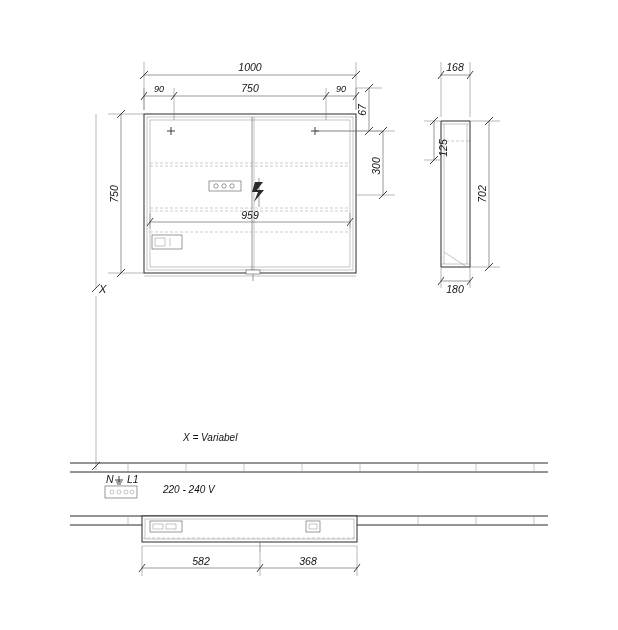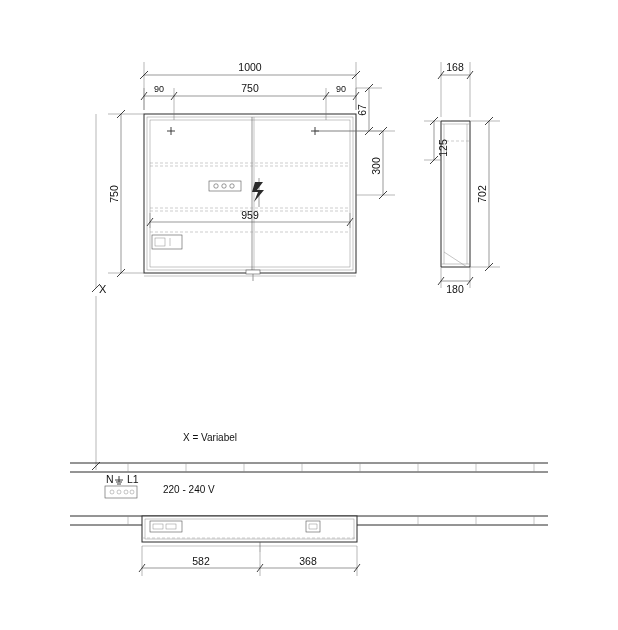--- a/index.html
+++ b/index.html
@@ -11,20 +11,21 @@
     width: 618px;
     height: 630px;
     font-family: "Liberation Sans", sans-serif;
     color: #1a1a1a;
     overflow: hidden;
   }
   #stage {
     position: relative;
     width: 491px;
     height: 630px;
+    font-style: italic;
   }
   svg#drawing {
     position: absolute;
     left: 0;
     top: 0;
     width: 618px;
     height: 630px;
   }
   .dim-text {
     font-family: "Liberation Sans", sans-serif;

